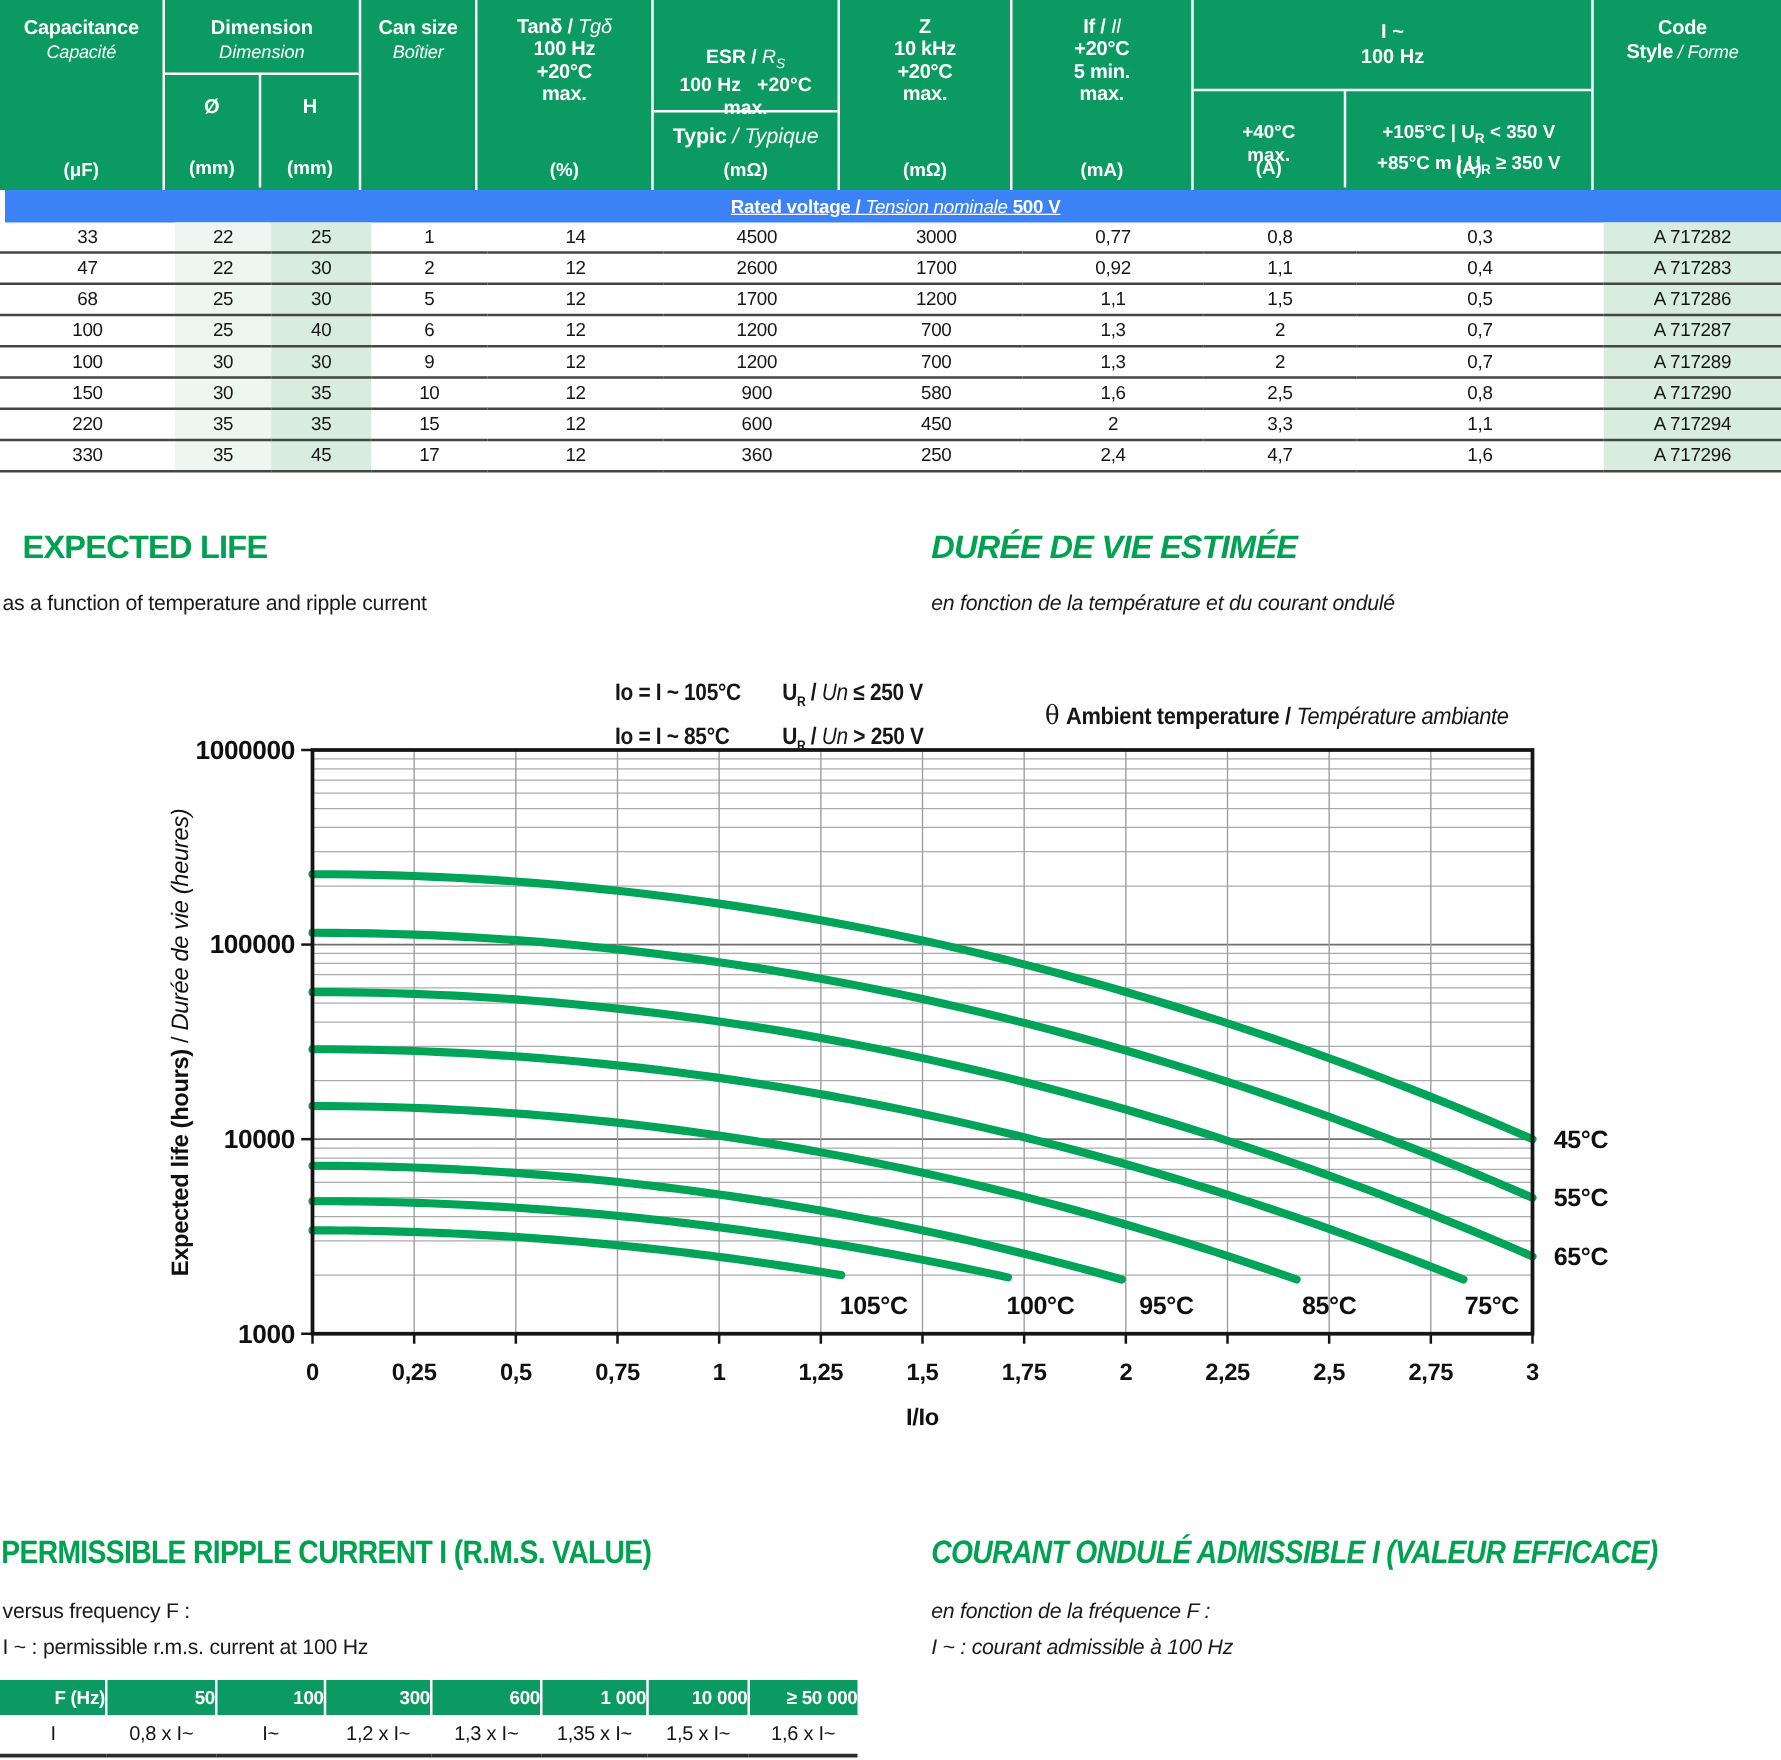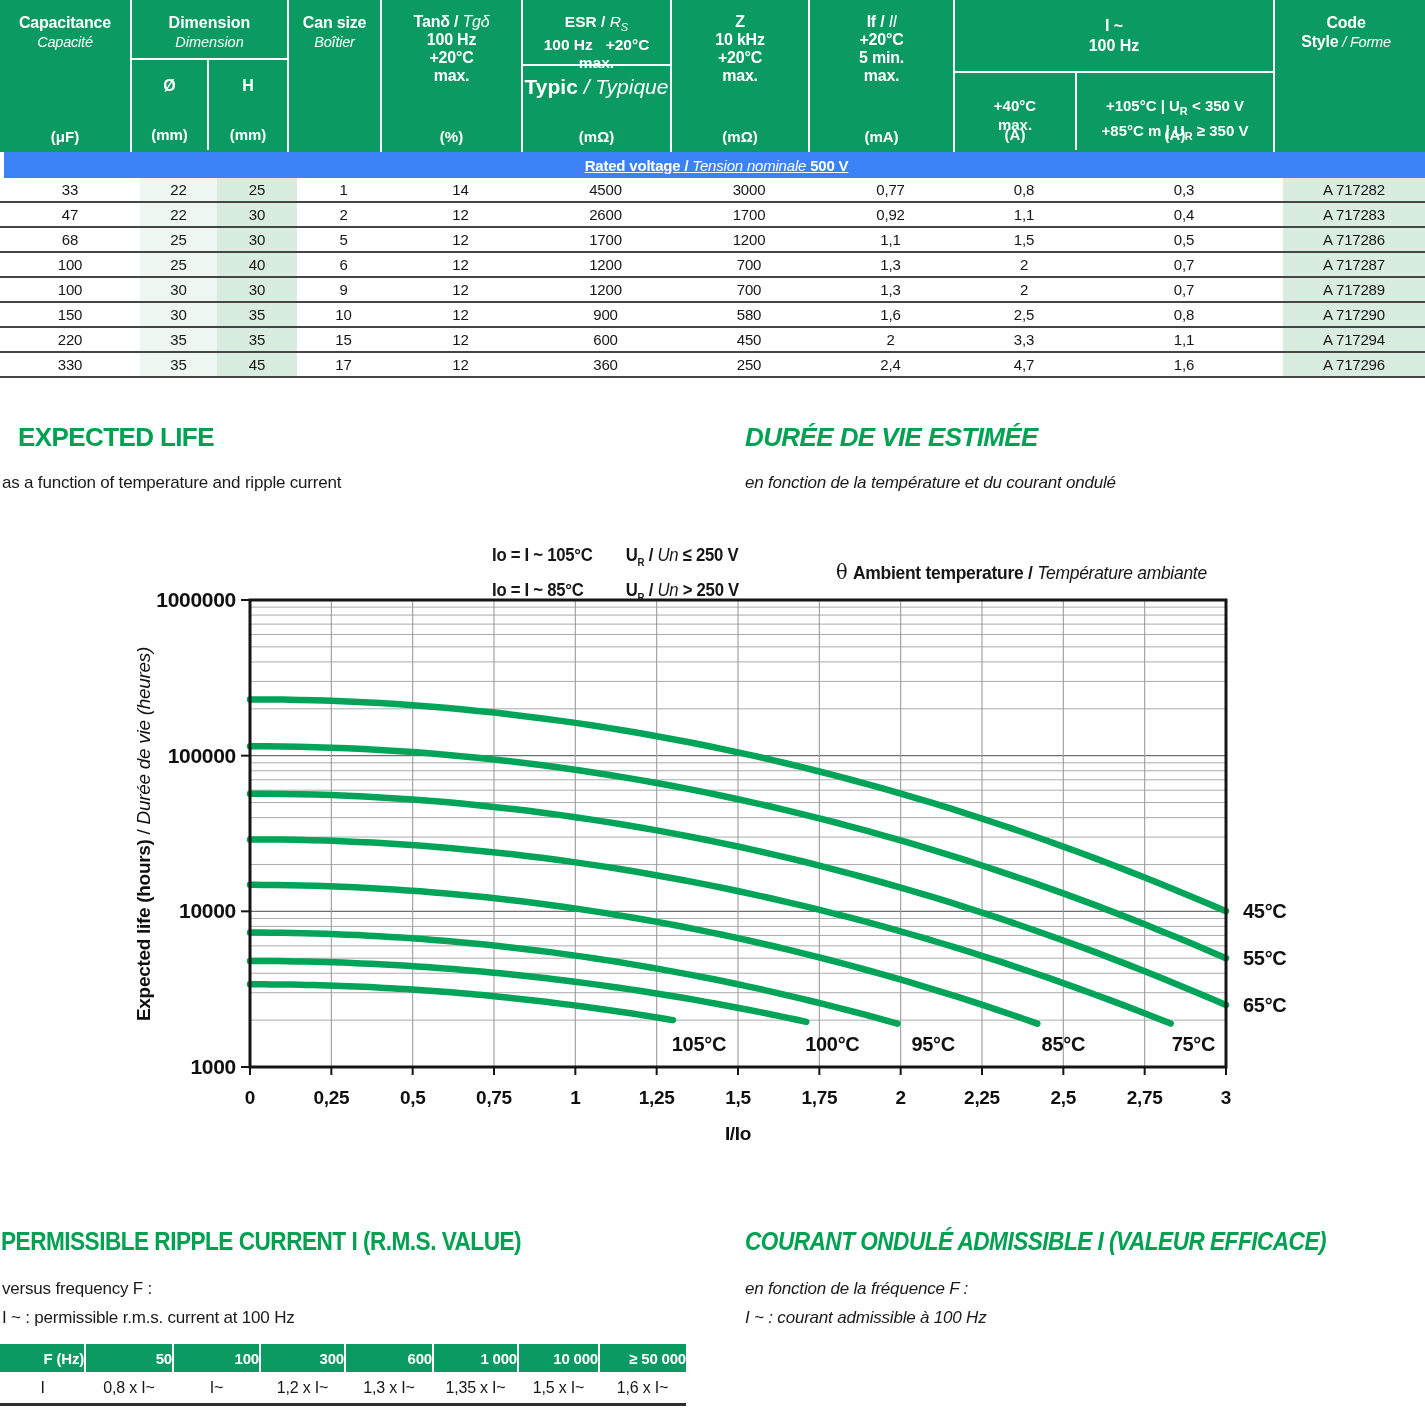--- a/index.html
+++ b/index.html
@@ -14,22 +14,22 @@
   .hcol:last-child{border-right:none;}
   .ht{padding-top:13px;font-size:16px;line-height:19px;font-weight:bold;letter-spacing:-0.2px;}
   .ht .it{font-size:14.5px;}
   .hlines{padding-top:13px;font-size:16px;line-height:18px;font-weight:bold;letter-spacing:-0.2px;}
   .unit{position:absolute;bottom:7px;left:0;right:0;text-align:center;font-weight:bold;font-size:15px;}
   .grp-top{box-sizing:border-box;height:60px;border-bottom:2px solid #fff;padding-top:13px;font-size:16px;line-height:19px;font-weight:bold;}
   .grp-top .it{font-size:14.5px;}
   .grp-bottom{display:flex;position:relative;height:90px;}
   .subcol{box-sizing:border-box;position:relative;}
   .subletter{padding-top:17px;font-size:16px;font-weight:bold;}
-  .esr-top{box-sizing:border-box;height:66px;border-bottom:2px solid #fff;padding-top:13px;font-size:15.5px;line-height:18px;font-weight:bold;}
-  .typ{padding-top:9px;font-size:21px;font-weight:bold;}
+  .esr-top{box-sizing:border-box;height:66px;border-bottom:2px solid #fff;padding-top:13px;font-size:15.5px;line-height:18px;font-weight:bold;margin-top:24px;}
+  .typ{padding-top:9px;font-size:17px;font-weight:bold;}
   .iac-top{box-sizing:border-box;height:73px;border-bottom:2px solid #fff;padding-top:16px;font-size:16px;line-height:20px;font-weight:bold;}
   .iac-bottom{display:flex;position:relative;height:77px;}
   .small-lines{padding-top:9px;font-size:15px;line-height:19px;font-weight:bold;margin-top:14px;}
   sub{font-size:11px;}
 
   
   .rated{position:absolute;left:4px;top:152px;width:1425px;height:26px;background:#3b82f6;color:#fff;
          display:flex;align-items:center;justify-content:center;font-size:15px;letter-spacing:-0.2px;text-decoration:underline;}
   .rated span{white-space:pre;}
 

